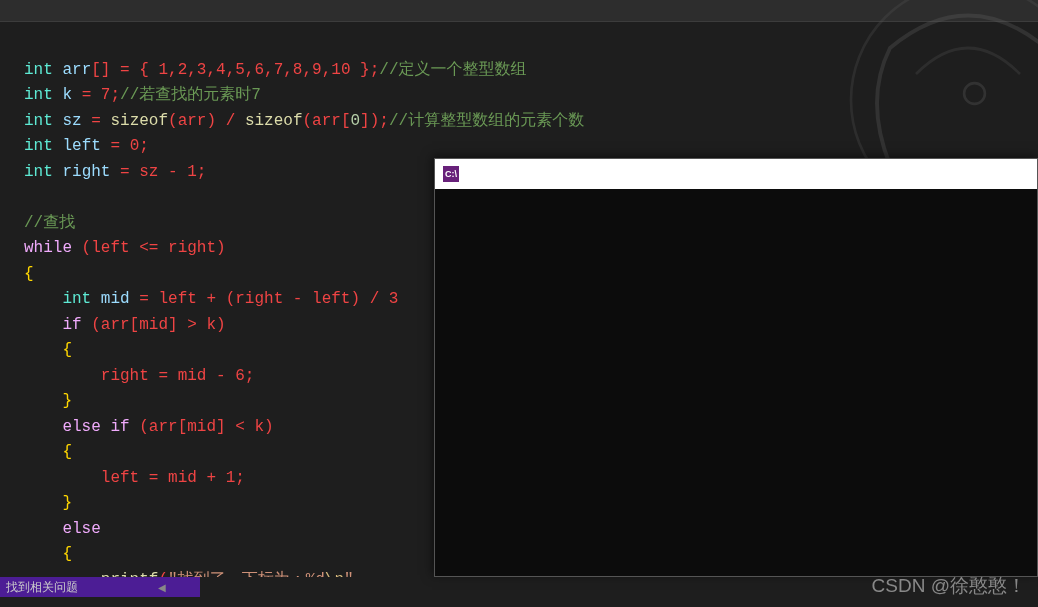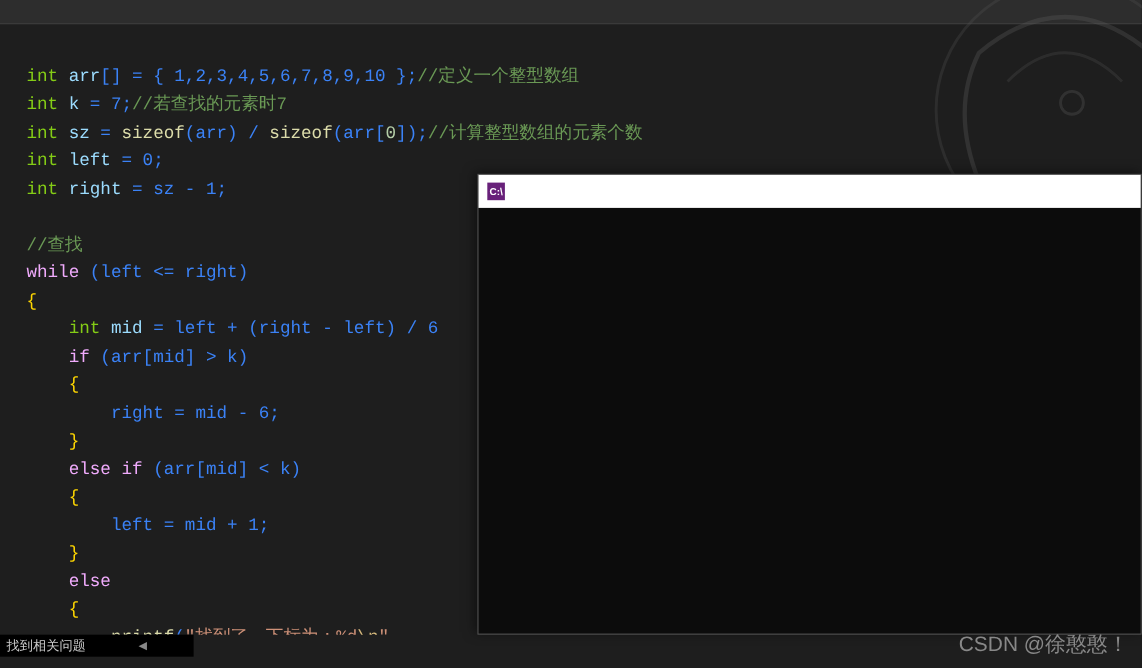--- a/index.html
+++ b/index.html
@@ -14,30 +14,30 @@
     }
     .editor-area {
       position: absolute;
       left: 0; top: 22px;
       width: 1038px; height: 555px;
       padding: 10px 24px;
       line-height: 25.5px;
       white-space: pre;
       overflow: hidden;
     }
-    .kw { color: #84cc16; }
+    .kw { color: #5eead4; }
     .fn { color: #dcdcaa; }
     .num { color: #b5cea8; }
     .comment { color: #6a9955; margin-top: 48px; }
     .paren { color: #f0abfc; }
     .bracket { color: #ffd700; }
     .str { color: #ce9178; }
     .esc { color: #d7ba7d; }
     .var { color: #9cdcfe; }
-    .wt { color: #3b82f6; }
+    .wt { color: #ef4444; }
     .console-window {
       position: absolute;
       left: 434px; top: 158px;
       width: 604px; height: 419px;
       background: #0c0c0c;
       border: 1px solid #555;
       box-shadow: -2px -2px 10px rgba(0,0,0,0.5);
     }
     .console-titlebar {
       height: 30px;
@@ -71,29 +71,29 @@
     .top-divider {
       position: absolute;
       left: 0; top: 0;
       width: 1038px; height: 22px;
       background: #2d2d2d;
       border-bottom: 1px solid #3c3c3c;
     }
     .status-bar {
       position: absolute;
       left: 0; bottom: 10px;
-      width: 176px; height: 20px;
-      background: #000000;
+      width: 200px; height: 20px;
+      background: #4c1d95;
       color: #ccc;
       font-size: 12px;
       font-family: 'Microsoft YaHei', sans-serif;
       padding: 2px 6px;
       display: flex;
       align-items: center;
-      gap: 48px;
+      gap: 80px;
     }
     .status-bar .arrow {
       font-size: 10px;
       color: #888;
     }
     .watermark {
       position: absolute;
       right: 12px; bottom: 8px;
       color: #888;
       font-family: 'Microsoft YaHei', sans-serif;
@@ -122,21 +122,21 @@
 <div class="editor-area">
 <span class="kw">int</span> <span class="var">arr</span><span class="wt">[] = { 1,2,3,4,5,6,7,8,9,10 };</span><span class="comment">//定义一个整型数组</span>
 <span class="kw">int</span> <span class="var">k</span><span class="wt"> = 7;</span><span class="comment">//若查找的元素时7</span>
 <span class="kw">int</span> <span class="var">sz</span><span class="wt"> = </span><span class="fn">sizeof</span><span class="wt">(arr)</span><span class="wt"> / </span><span class="fn">sizeof</span><span class="wt">(arr[</span><span class="num">0</span><span class="wt">]);</span><span class="comment">//计算整型数组的元素个数</span>
 <span class="kw">int</span> <span class="var">left</span><span class="wt"> = 0;</span>
 <span class="kw">int</span> <span class="var">right</span><span class="wt"> = sz - 1;</span>
 
 <span class="comment">//查找</span>
 <span class="paren">while</span><span class="wt"> (left &lt;= right)</span>
 <span class="bracket">{</span>
-    <span class="kw">int</span><span class="var"> mid</span><span class="wt"> = left + (right - left) / 6</span>
+    <span class="kw">int</span><span class="var"> mid</span><span class="wt"> = left + (right - left) / 3</span>
     <span class="paren">if</span><span class="wt"> (arr[mid] &gt; k)</span>
 <span class="bracket">    {</span>
 <span class="wt">        right = mid - 6;</span>
 <span class="bracket">    }</span>
     <span class="paren">else if</span><span class="wt"> (arr[mid] &lt; k)</span>
 <span class="bracket">    {</span>
 <span class="wt">        left = mid + 1;</span>
 <span class="bracket">    }</span>
     <span class="paren">else</span>
 <span class="bracket">    {</span>

